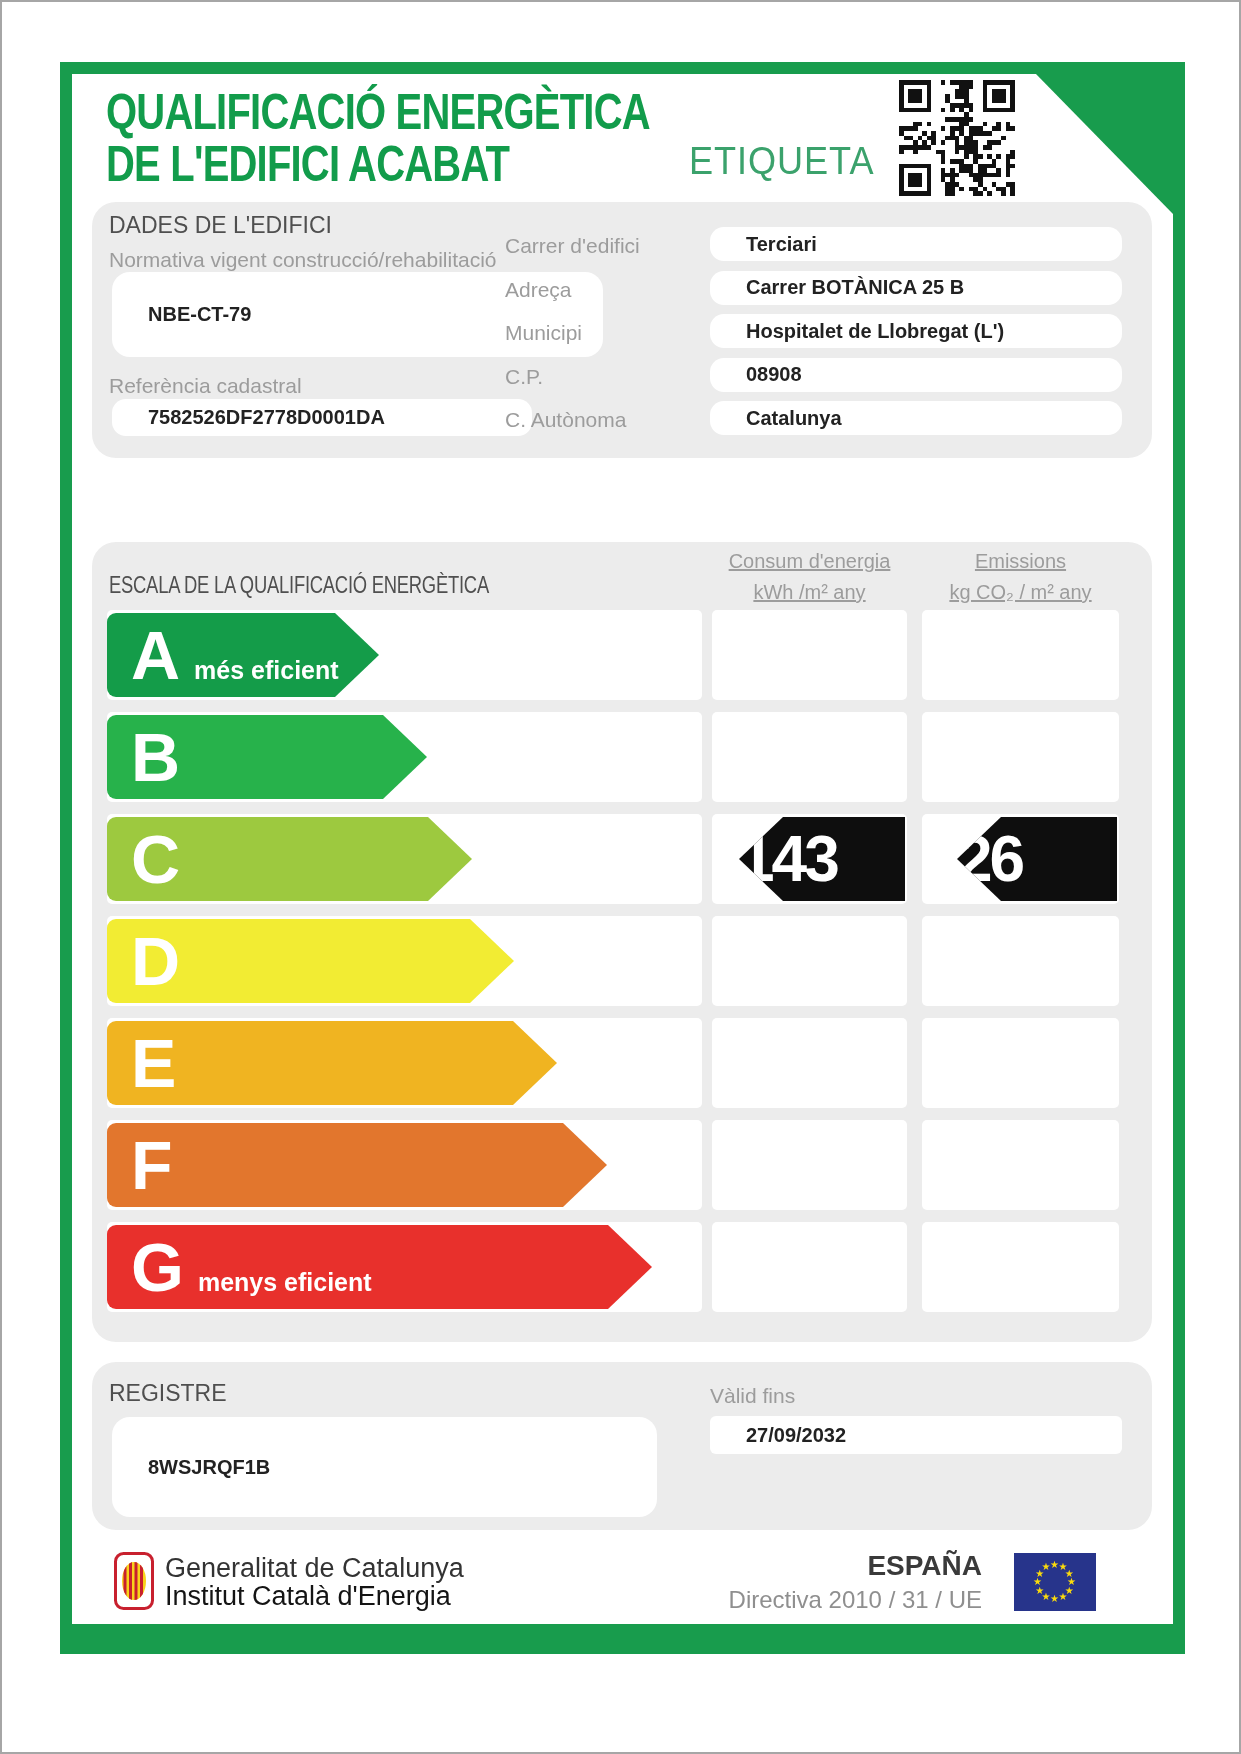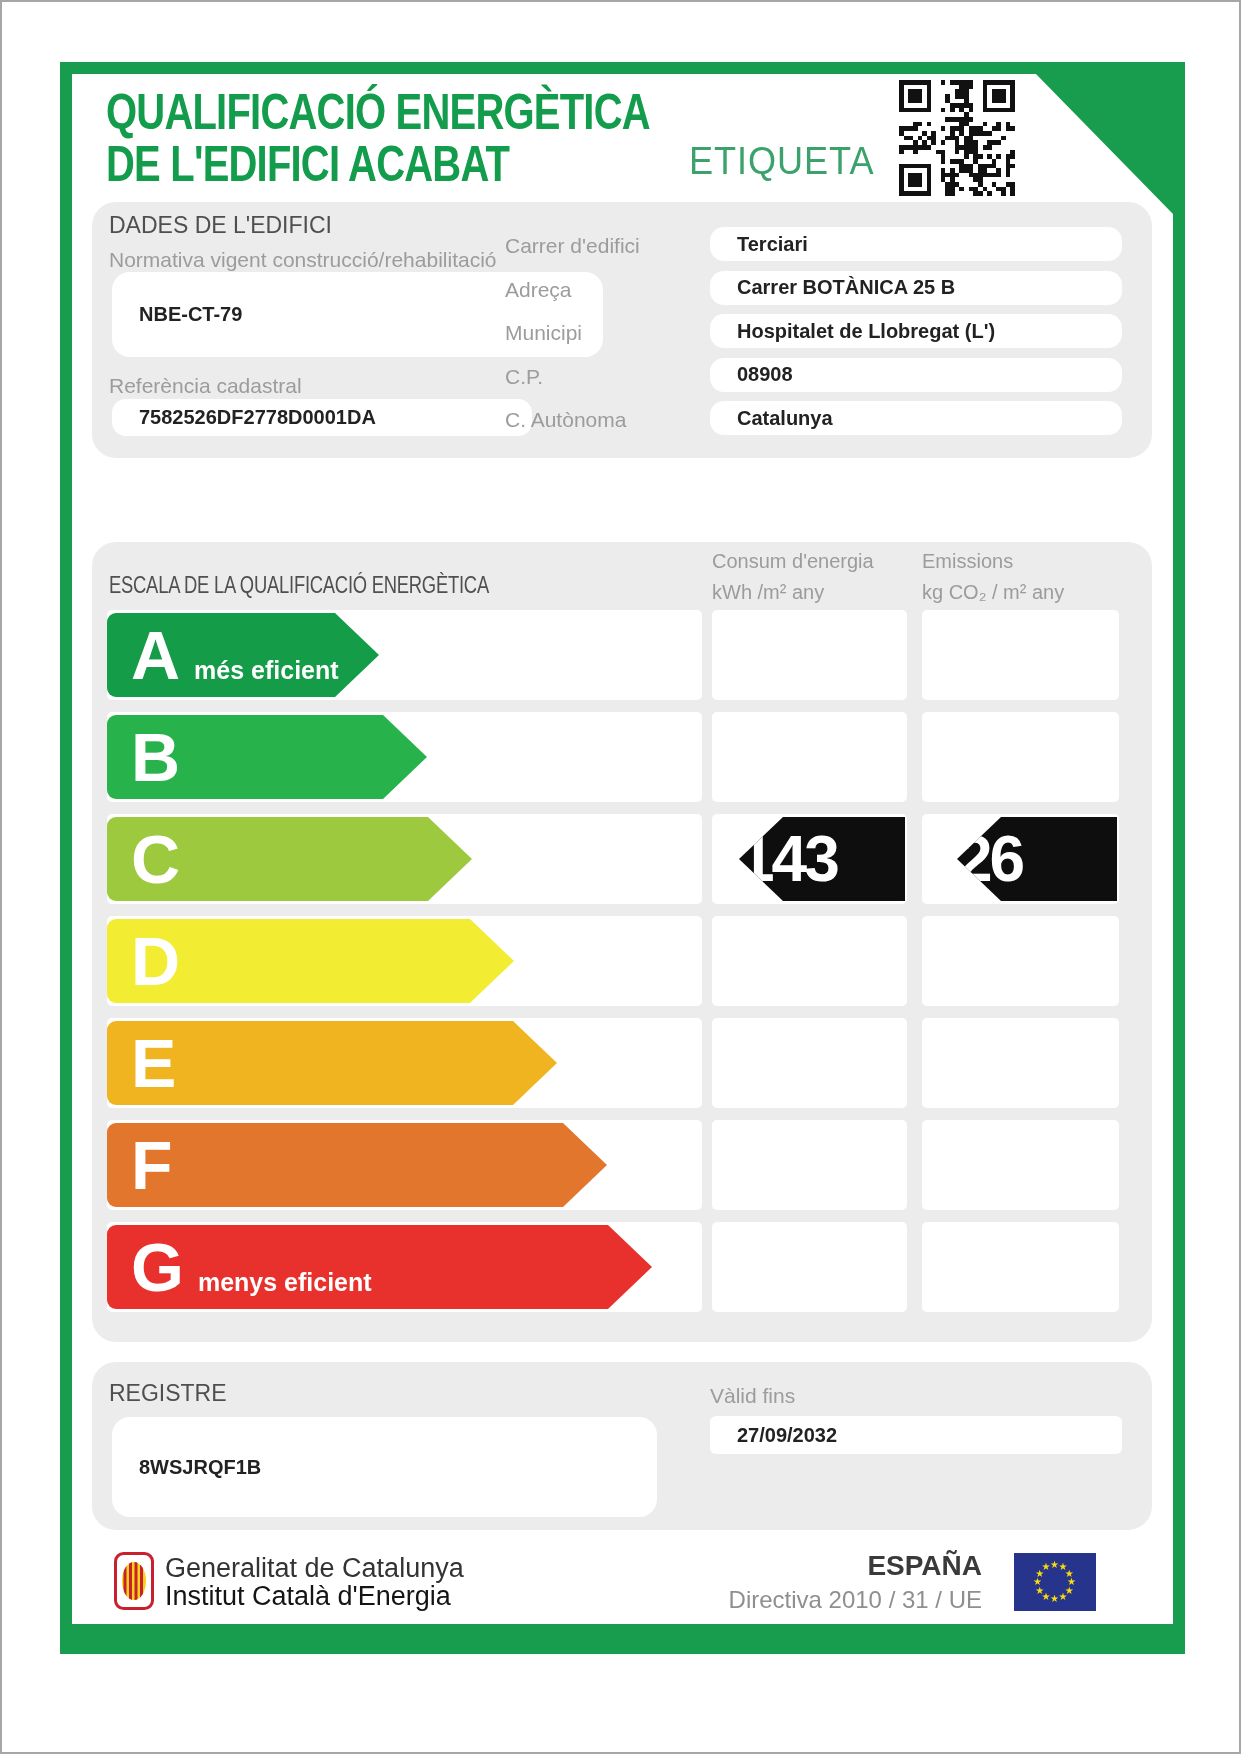--- a/index.html
+++ b/index.html
@@ -28,29 +28,29 @@
   .qr { position:absolute; left:897px; top:78px; width:116px; height:116px; }
 
   .panel { position:absolute; left:90px; width:1060px; background:#ECECEC; border-radius:24px; }
   .dades    { top:200px;  height:256px; }
   .scale    { top:540px;  height:800px; }
   .registre { top:1360px; height:168px; }
 
   .panel h2 { position:absolute; margin:0; font-size:23px; font-weight:400; color:#4f4f4f; }
   .lbl { position:absolute; font-size:21px; color:#9C9C9C; white-space:nowrap; }
   .box { position:absolute; background:#fff; display:flex; align-items:center; }
-  .box .val { font-weight:bold; font-size:20px; color:#222; padding-left:27px; white-space:nowrap; }
+  .box .val { font-weight:bold; font-size:20px; color:#222; padding-left:36px; white-space:nowrap; }
 
   
   .scale-title {
     position:absolute; left:17px; top:30px; margin:0; font-size:24px; font-weight:bold;
     color:#3c3c3c; letter-spacing:-.3px; white-space:nowrap;
     transform:scaleX(.8); transform-origin:left top;
   }
-  .colhead { position:absolute; top:4px; font-size:20px; color:#9C9C9C; line-height:31px; }
+  .colhead { position:absolute; top:4px; text-align:center; font-size:20px; color:#9C9C9C; line-height:31px;text-decoration:underline; }
   .scale-row { position:absolute; left:0; top:0; width:1060px; height:90px; }
   .cell { position:absolute; top:0; height:90px; background:#fff; border-radius:5px; }
   .cell.bar  { left:15px;  width:595px; }
   .cell.cons { left:620px; width:195px; }
   .cell.emis { left:830px; width:197px; }
   .class-arrow {
     position:absolute; left:0; top:3px; height:84px; display:flex; align-items:center;
     border-radius:9px;
     clip-path:polygon(0 0, calc(100% - 44px) 0, 100% 50%, calc(100% - 44px) 100%, 0 100%);
   }

